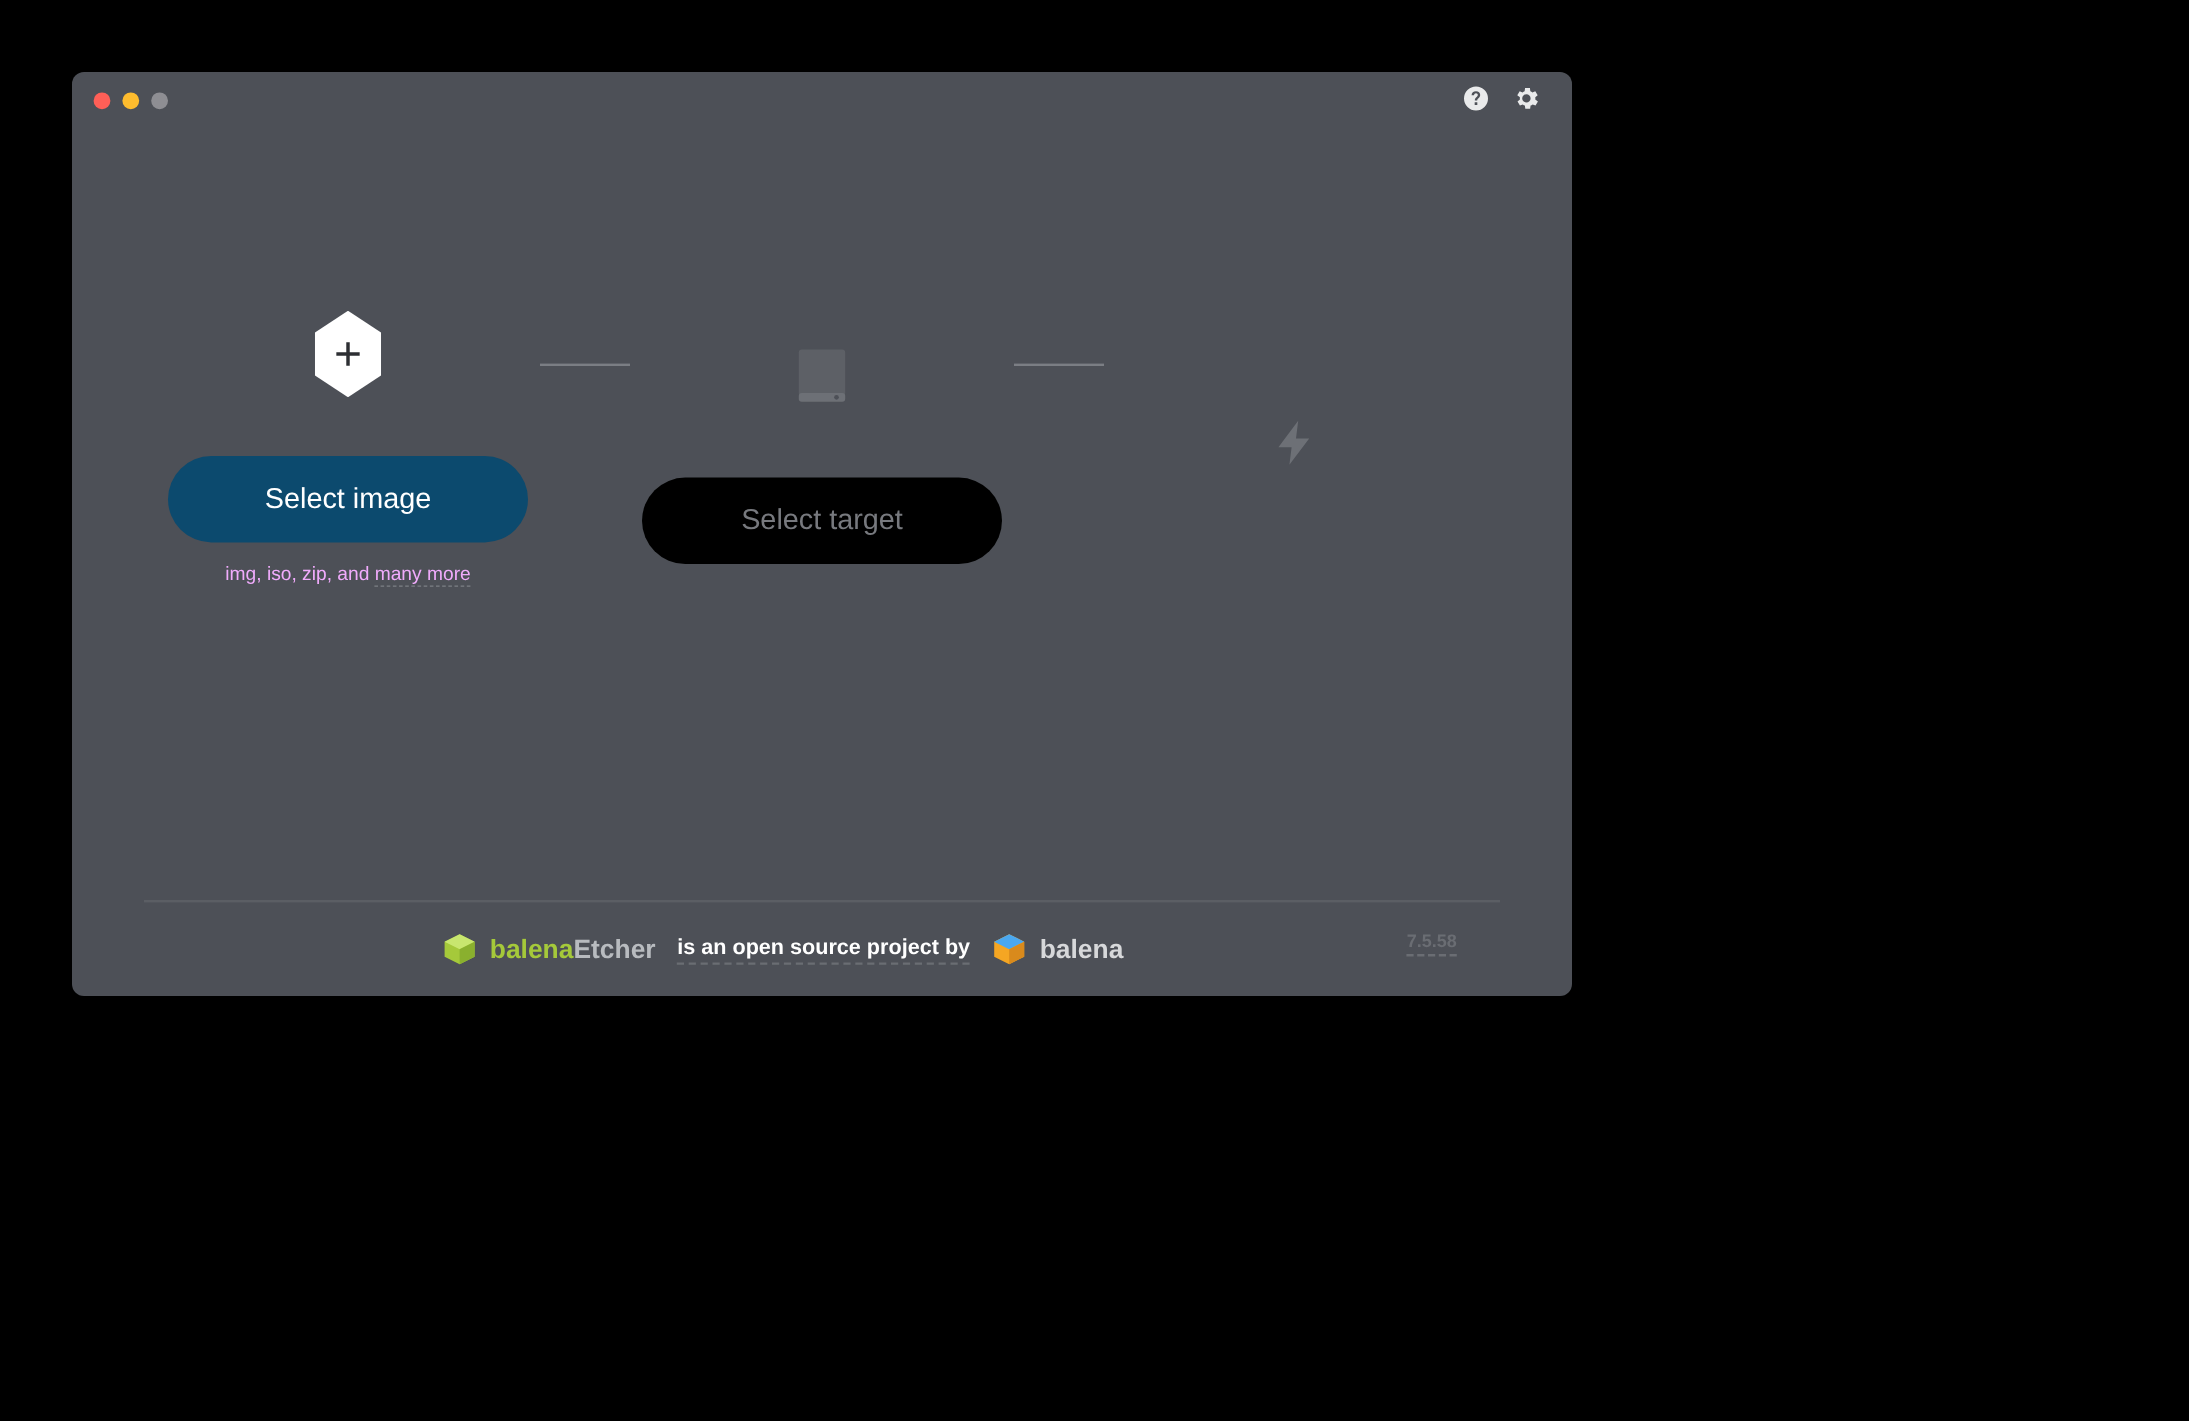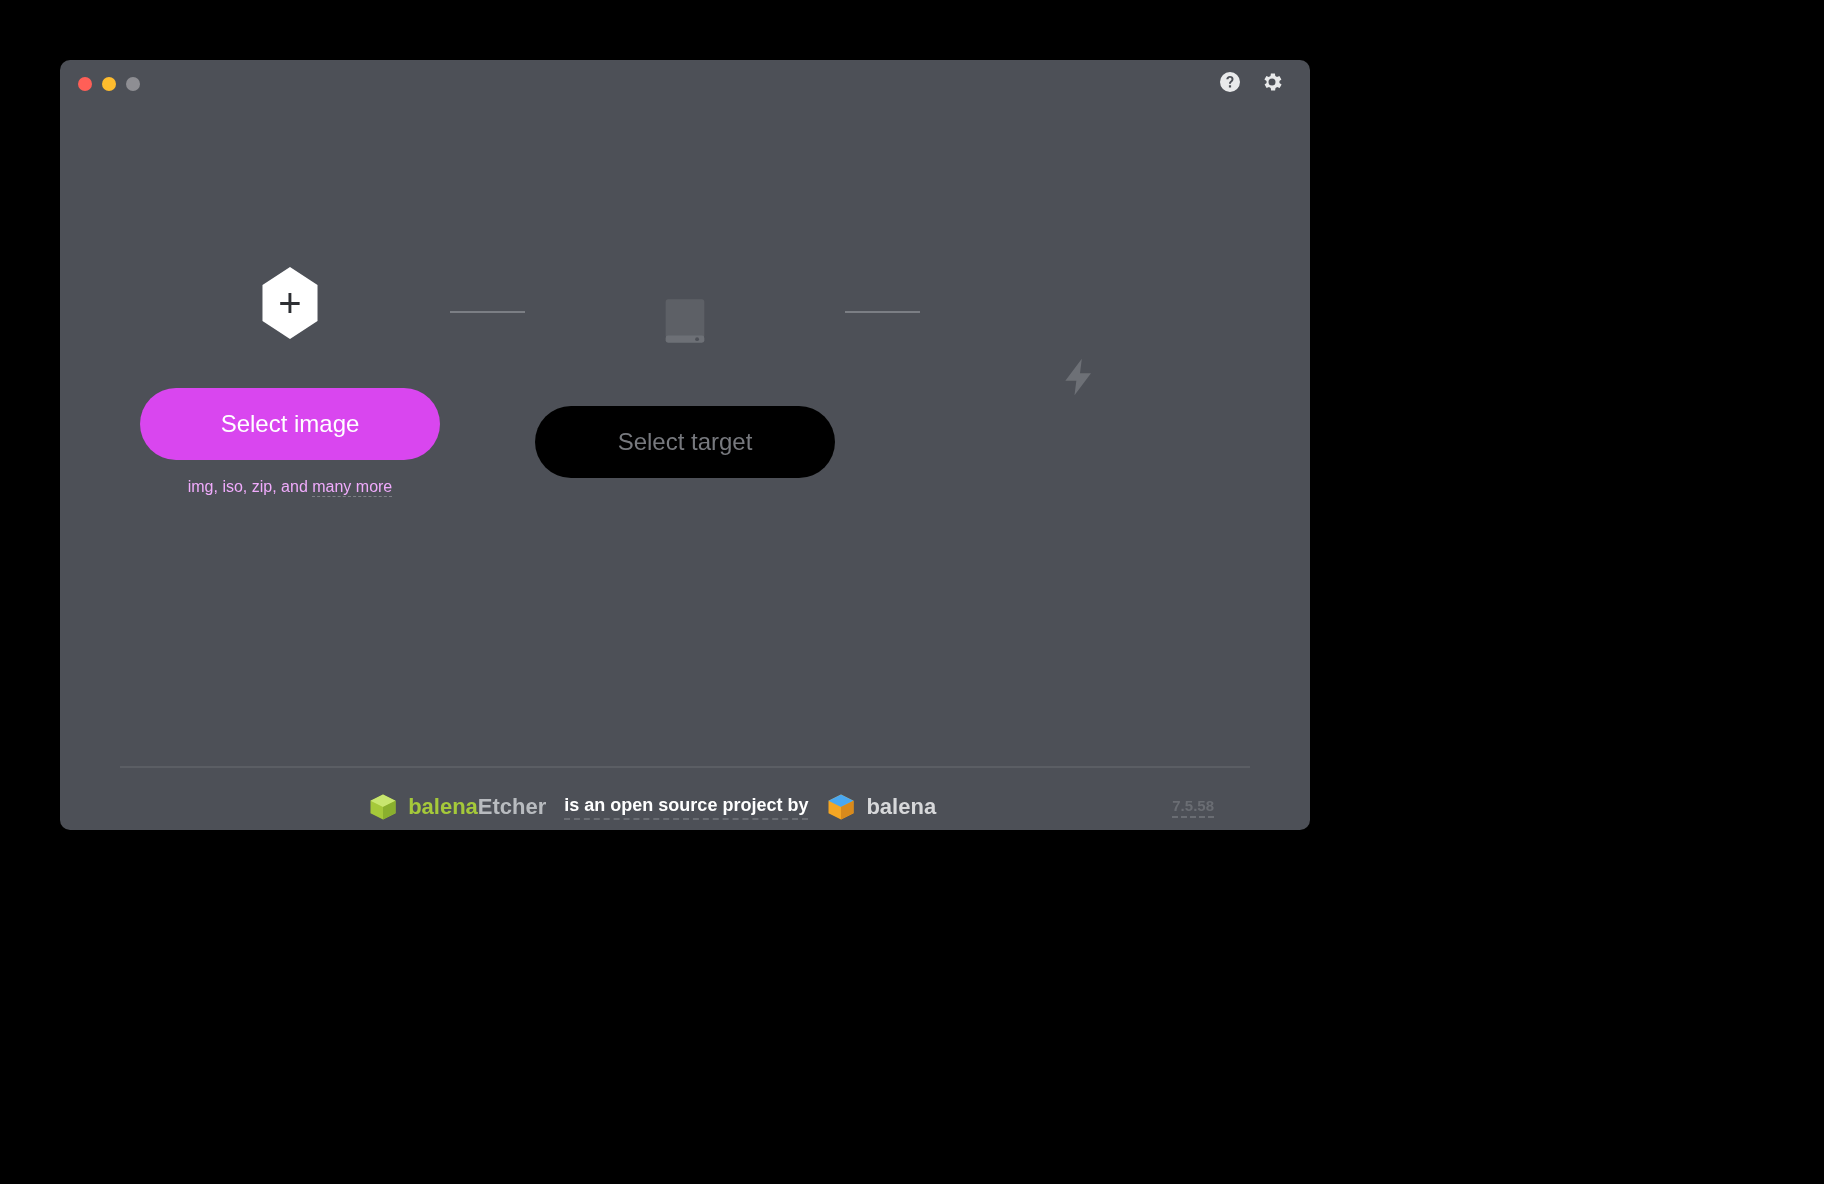--- a/index.html
+++ b/index.html
@@ -97,21 +97,21 @@
     margin-top: 40px;
     width: 300px;
     height: 72px;
     border-radius: 36px;
     border: none;
     font-size: 24px;
     font-weight: 500;
     cursor: pointer;
   }
   .step-button.primary {
-    background: #d946ef;
+    background: #0c4a6e;
     color: #fff;
   }
   .step-button.disabled {
     background: #000000;
     color: #77797e;
     cursor: default;
   }
 
   .step-hint {
     margin-top: 18px;
@@ -120,23 +120,23 @@
     text-align: center;
     white-space: nowrap;
   }
   .step-hint .underline {
     border-bottom: 1px dashed #7d8086;
     padding-bottom: 1px;
   }
 
   .footer {
     border-top: 2px solid #5b5e64;
-    padding: 24px 36px 8px;
-    display: flex;
-    align-items: center;
+    padding: 24px 36px 24px;
+    display: flex;
+    align-items: flex-start;
     width: calc(100% - 120px);
     margin: 0 auto;
   }
   .footer-center {
     flex: 1;
     display: flex;
     align-items: center;
     justify-content: center;
     gap: 18px;
   }

